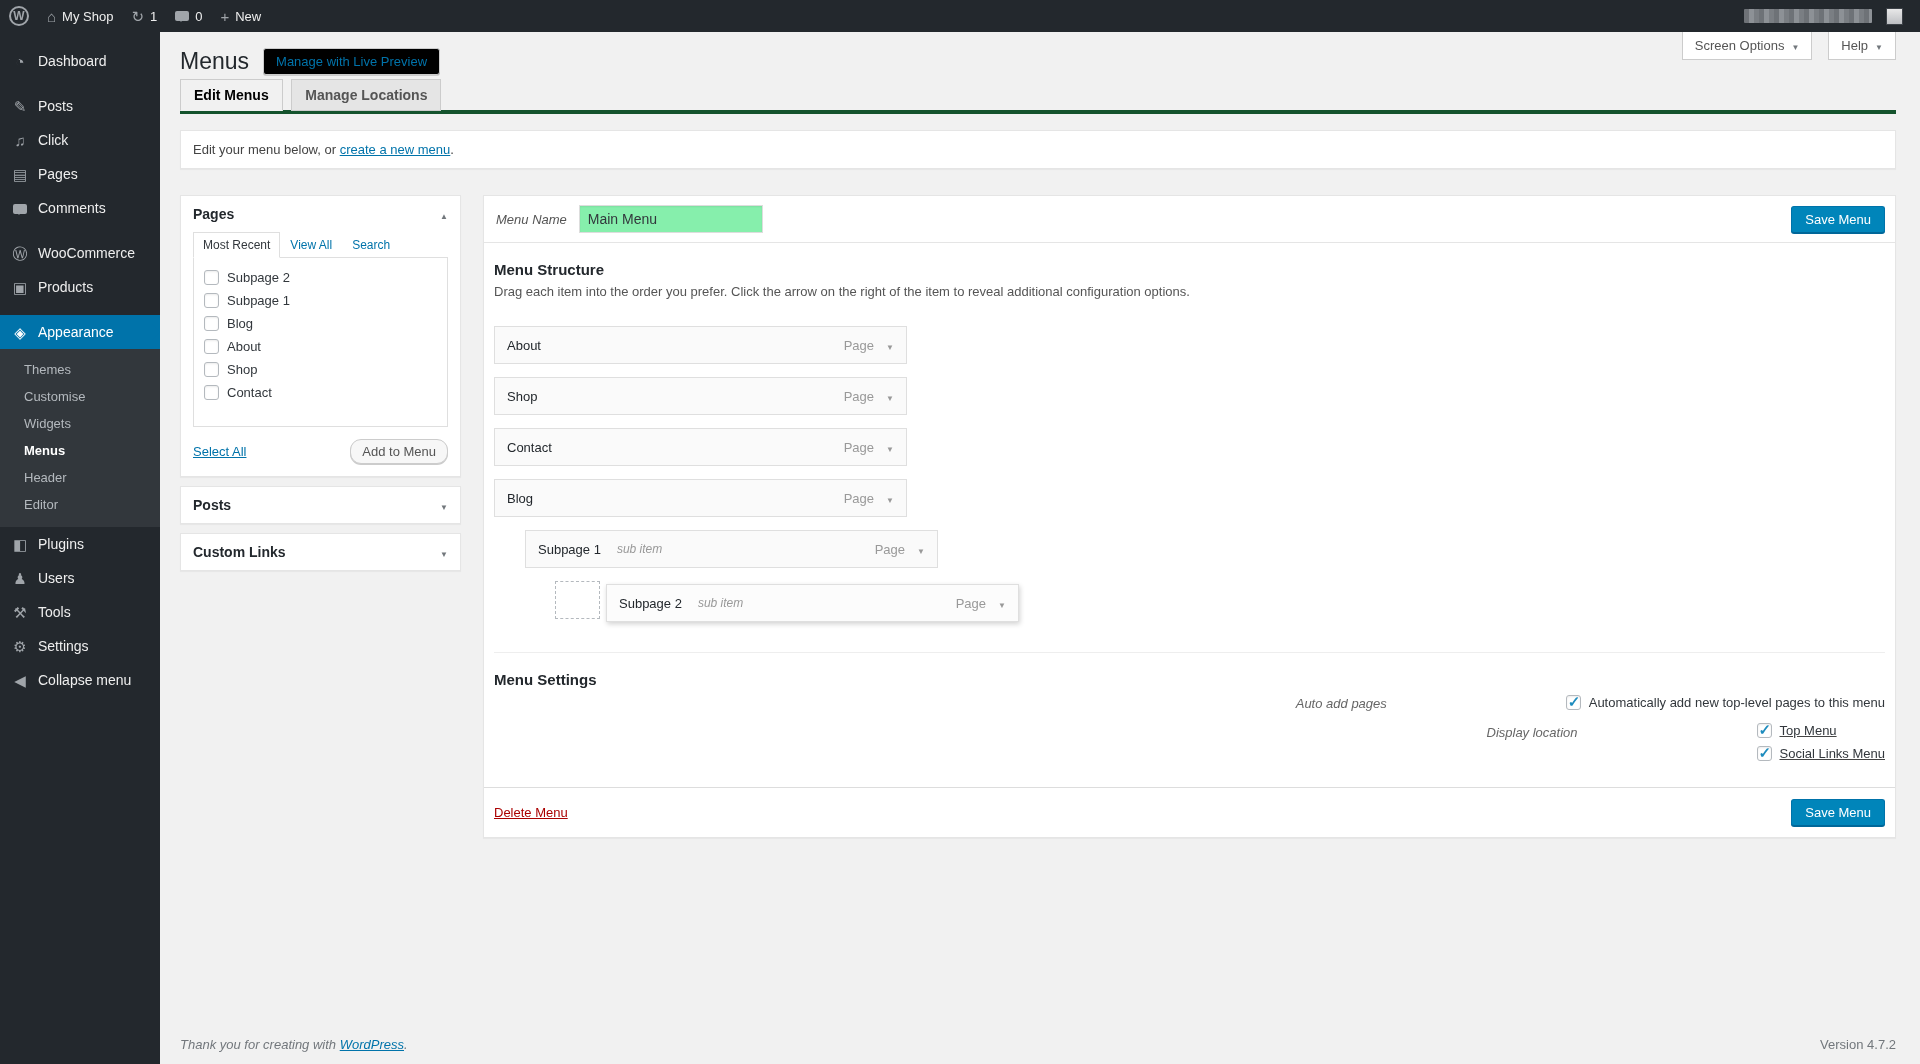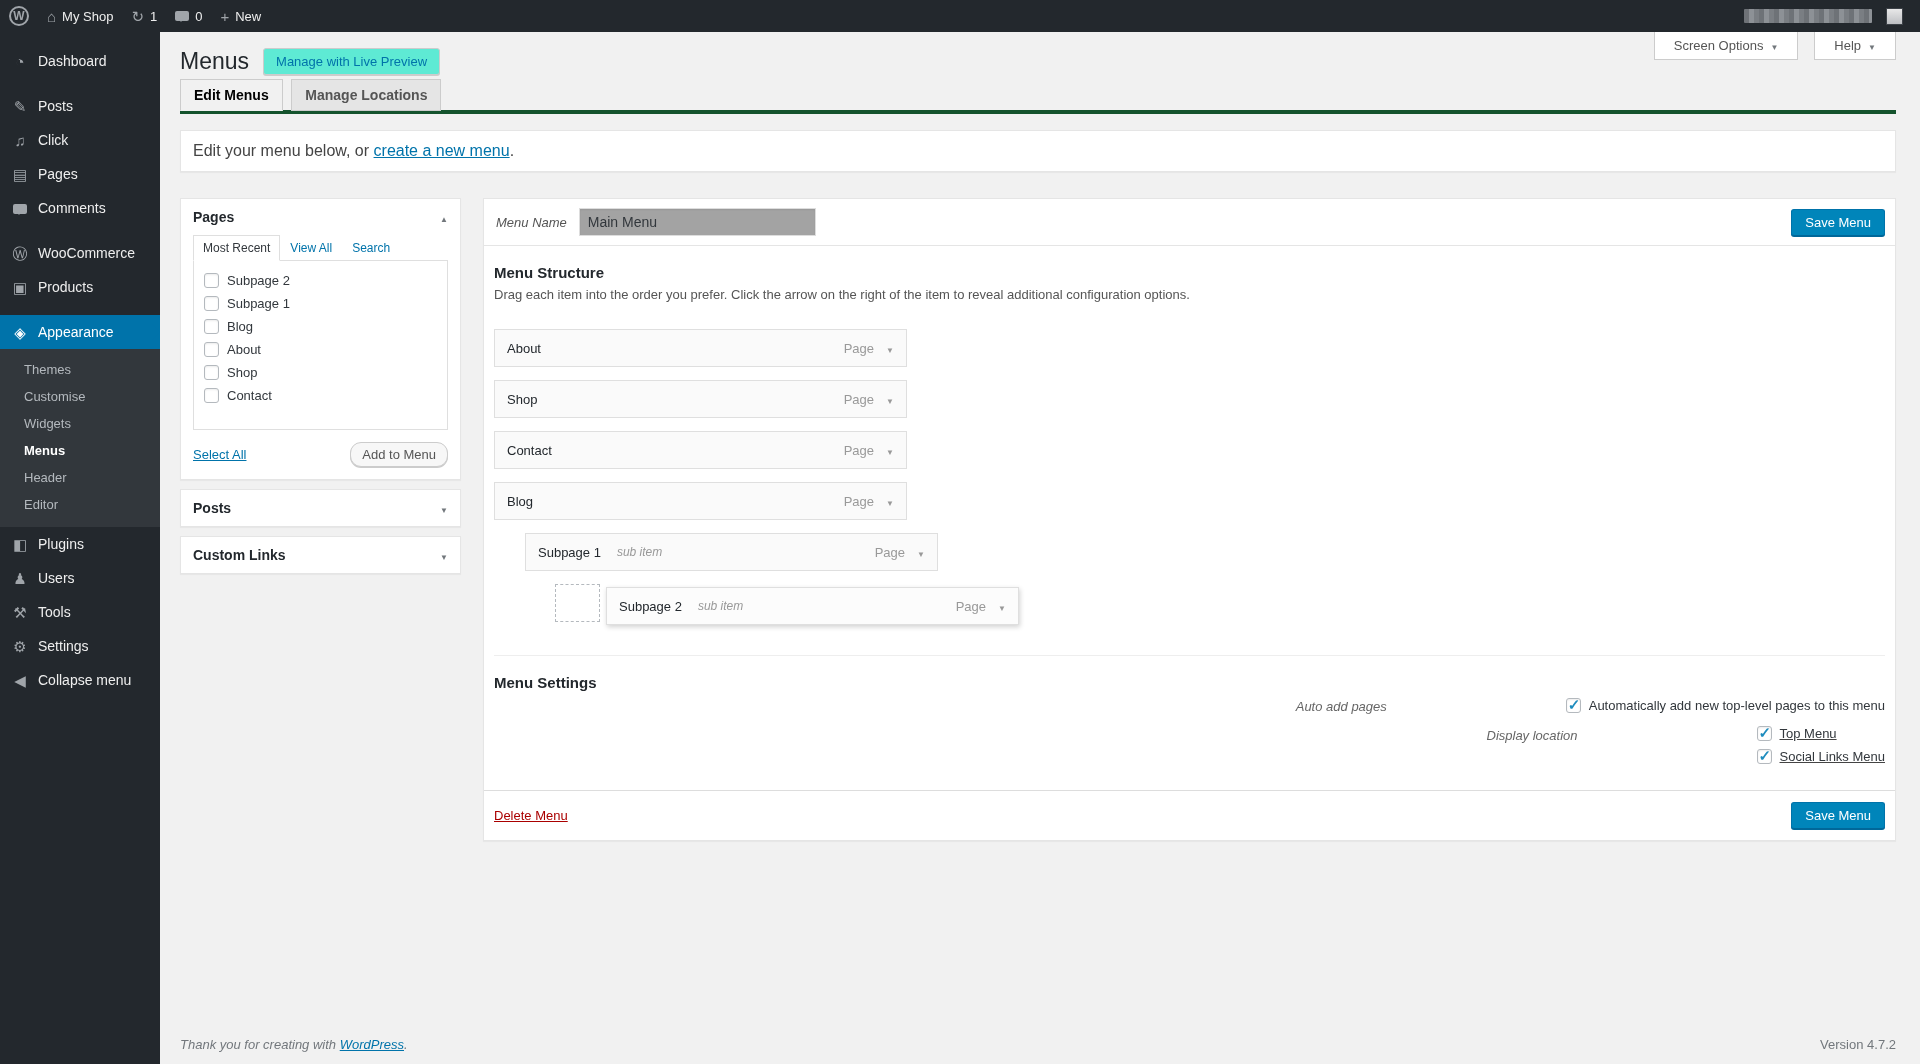--- a/index.html
+++ b/index.html
@@ -30,34 +30,34 @@
   .s-item.current { background:#0073aa; color:#fff; }
   .s-item.current .s-icon { color:#fff; }
   .s-item.current::after { content:""; position:absolute; right:-8px; top:50%; margin-top:-8px; border:8px solid transparent; border-left:8px solid #0073aa; }
   .submenu { background:#32373c; padding:7px 12px 9px; }
   .sub-item { padding:6px 12px; font-size:13px; color:#b4b9be; cursor:pointer; }
   .sub-item.current { color:#fff; font-weight:bold; }
 
   
   #content { margin-left:160px; margin-top:32px; position:relative; height:1032px; }
   .screen-meta { position:absolute; top:0; right:24px; display:flex; gap:16px; z-index:10; }
-  .meta-link { display:flex; align-items:center; gap:7px; background:#fff; border:1px solid #ccc; border-top:none; padding:6px 19px; font-size:13px; color:#555; cursor:pointer; }
+  .meta-link { display:flex; align-items:center; gap:7px; background:#fff; border:1px solid #ccc; border-top:none; padding:6px 12px; font-size:13px; color:#555; cursor:pointer; }
   .chev-dn::before { content:"▼"; font-size:8px; color:#72777c; }
   .chev-up::before { content:"▲"; font-size:8px; color:#72777c; }
 
   #wpbody { padding:16px 24px 0 20px; }
   .title-row { display:flex; align-items:center; gap:14px; }
   h1.page-title { font-size:23px; font-weight:400; color:#23282d; }
-  .page-title-action { padding:5px 12px; font-size:13px; background:#5eead4; border:1px solid #ccc; border-radius:3px; color:#0073aa; box-shadow:0 1px 0 #ccc; }
+  .page-title-action { padding:5px 12px; font-size:13px; background:#000000; border:1px solid #ccc; border-radius:3px; color:#0073aa; box-shadow:0 1px 0 #ccc; }
 
   .nav-tabs { margin-top:4px; border-bottom:4px solid #14532d; }
   .nav-tab { display:inline-block; padding:7px 13px; font-size:14px; font-weight:bold; color:#555; background:#e5e5e5; border:1px solid #ccc; margin:0 5px -1px 0; cursor:pointer; }
   .nav-tab.active { background:#f1f1f1; border-bottom:1px solid #f1f1f1; color:#000; }
 
-  .notice-box { margin-top:16px; background:#fff; border:1px solid #e5e5e5; box-shadow:0 1px 1px rgba(0,0,0,.04); padding:11px 12px; font-size:16px; color:#444; }
+  .notice-box { margin-top:16px; background:#fff; border:1px solid #e5e5e5; box-shadow:0 1px 1px rgba(0,0,0,.04); padding:11px 12px; font-size:13px; color:#444; }
   .link { color:#0073aa; text-decoration:underline; }
 
   .columns { display:flex; gap:22px; margin-top:26px; align-items:flex-start; }
 
   
   .col-left { width:281px; flex:none; }
   .postbox { background:#fff; border:1px solid #e5e5e5; box-shadow:0 1px 1px rgba(0,0,0,.04); margin-bottom:9px; }
   .pb-header { display:flex; justify-content:space-between; align-items:center; padding:10px 12px; cursor:pointer; }
   .pb-title { font-size:14px; font-weight:bold; color:#23282d; }
   .pb-body { padding:0 12px 12px; }
@@ -72,21 +72,21 @@
   input.wpcb:checked::before { content:"✓"; position:absolute; top:-3px; left:1px; font-size:15px; font-weight:bold; color:#1e8cbe; }
 
   .button { background:#f7f7f7; border:1px solid #ccc; color:#555; padding:4px 11px; font-size:13px; border-radius:11px; cursor:pointer; box-shadow:0 1px 0 #ccc; font-family:inherit; }
   .button-primary { background:#0085ba; border:1px solid #0073aa; border-bottom-color:#006799; color:#fff; padding:5px 13px; font-size:13px; border-radius:3px; cursor:pointer; box-shadow:0 1px 0 #006799; font-family:inherit; }
 
   
   .col-right { flex:1; }
   .editor-box { background:#fff; border:1px solid #e5e5e5; box-shadow:0 1px 1px rgba(0,0,0,.04); }
   .editor-header { display:flex; align-items:center; gap:12px; padding:9px 10px; border-bottom:1px solid #e5e5e5; }
   .mn-label { font-style:italic; color:#555; font-size:13px; margin-left:2px; }
-  .mn-input { width:237px; padding:5px 8px; font-size:14px; color:#32373c; border:1px solid #ddd; background:#a3a3a3; box-shadow:inset 0 1px 2px rgba(0,0,0,.07); font-family:inherit; }
+  .mn-input { width:184px; padding:5px 8px; font-size:14px; color:#32373c; border:1px solid #ddd; background:#86efac; box-shadow:inset 0 1px 2px rgba(0,0,0,.07); font-family:inherit; }
   .spacer { margin-left:auto; }
   .editor-body { padding:4px 10px 0; }
   h2.section { font-size:15px; font-weight:bold; color:#23282d; margin:14px 0 6px; }
   .help { font-size:13px; color:#555; margin:0 0 27px; }
 
   .mi-row { margin-bottom:13px; }
   .mi-row.depth-1 { margin-left:31px; }
   .drag-row { margin-left:61px; display:flex; gap:6px; align-items:flex-start; margin-bottom:13px; }
   .menu-item-bar { width:413px; height:38px; background:#fafafa; border:1px solid #dfdfdf; display:flex; align-items:center; padding:0 12px; cursor:move; }
   .mi-title { font-size:13px; color:#23282d; }

